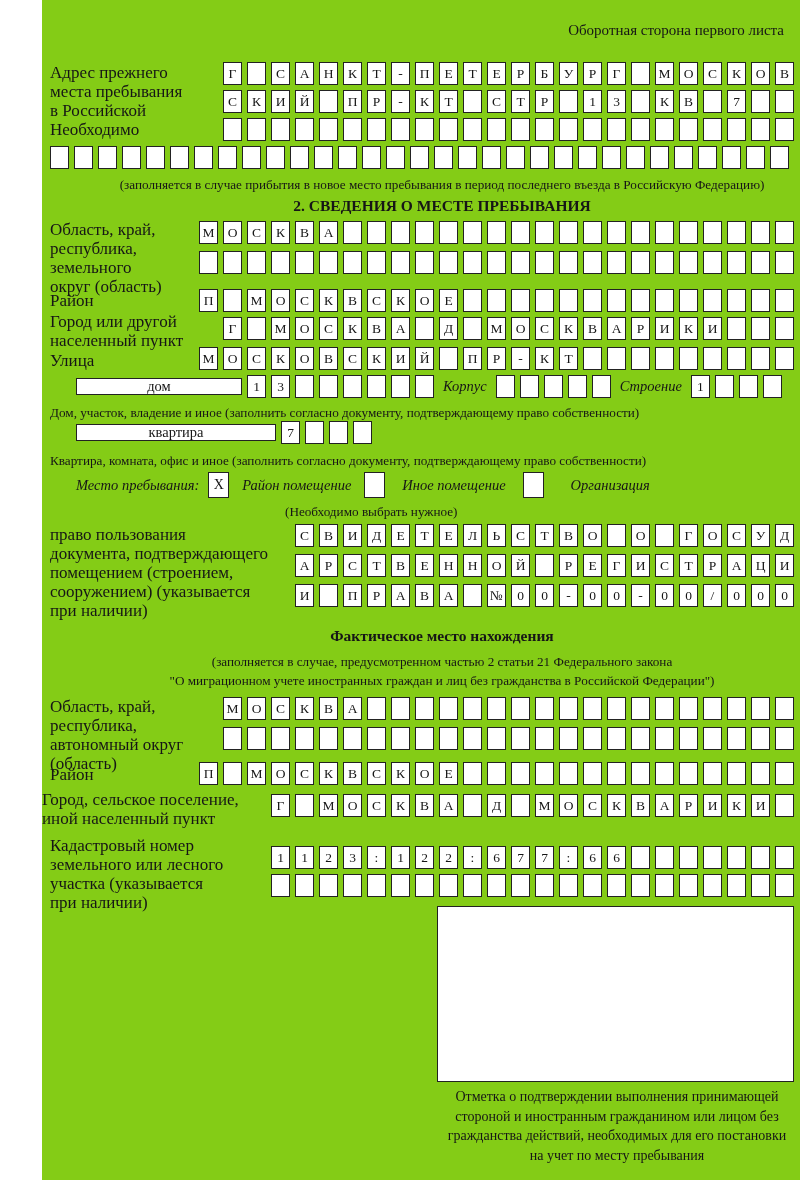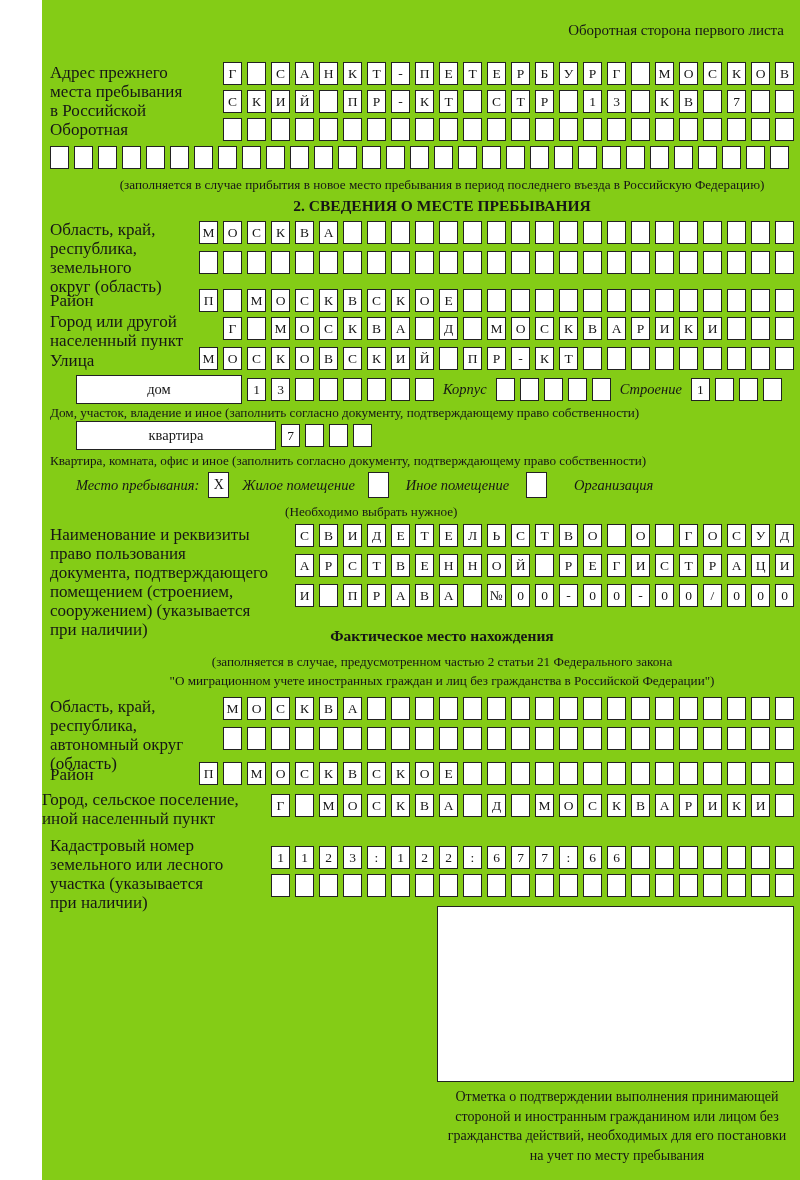--- a/index.html
+++ b/index.html
@@ -13,21 +13,21 @@
   .note{font-size:13.2px;line-height:17px;}
   .center{left:0;width:800px;text-align:center;}
   .h2{left:0;width:800px;text-align:center;font-weight:bold;font-size:15.5px;}
   .boxrow{display:flex;gap:5px;}
   .cell{
     flex:0 0 19px;width:19px;height:23px;border:1.6px solid #222;box-sizing:border-box;
     display:flex;align-items:center;justify-content:center;
     font-size:13.5px;line-height:1;background:#fff;
   }
   .longbox{
-    border:1.6px solid #222;height:29px;box-sizing:border-box;background:#fff;
+    border:1.6px solid #222;height:17px;box-sizing:border-box;background:#fff;
     display:flex;align-items:center;justify-content:center;font-size:14.5px;
   }
   .inline-lbl{font-size:14.5px;white-space:nowrap;font-style:italic;}
   .comp{display:flex;gap:5px;align-items:center;}
   .checkbox{
     width:21px;height:26px;border:1.6px solid #222;box-sizing:border-box;background:#fff;
     display:flex;align-items:center;justify-content:center;font-size:14px;
   }
   .stamp{border:1.7px solid #222;box-sizing:border-box;background:#fff;}
   .caption{font-size:14px;line-height:19.5px;text-align:center;}
@@ -36,21 +36,21 @@
 <body>
 
 <div class="sheet">
 
   <div class="abs hdr" style="top:22px;right:58px;">Оборотная сторона первого листа</div>
 
   <div class="abs lbl" style="left:8px;top:63px;width:170px;">
       <div>Адрес прежнего</div>
       <div>места пребывания</div>
       <div>в Российской</div>
-      <div>Оборотная</div>
+      <div>Необходимо</div>
     </div>
   <div class="abs boxrow" style="top:62px;right:48px;">
       <span class="cell">Г</span>
       <span class="cell"></span>
       <span class="cell">С</span>
       <span class="cell">А</span>
       <span class="cell">Н</span>
       <span class="cell">К</span>
       <span class="cell">Т</span>
       <span class="cell">-</span>
@@ -347,30 +347,29 @@
         <span class="cell"></span>
         <span class="cell"></span>
         <span class="cell"></span>
       </div>
   </div>
   <div class="abs note" style="left:8px;top:452px;">Квартира, комната, офис и иное (заполнить согласно документу, подтверждающему право собственности)</div>
 
   <div class="abs comp" style="left:34px;top:472px;">
     <span class="inline-lbl">Место пребывания:</span>
     <span class="checkbox" style="margin-left:4px;">X</span>
-    <span class="inline-lbl" style="margin:0 8px;">Жилое помещение</span>
+    <span class="inline-lbl" style="margin:0 8px;">Район помещение</span>
     <span class="checkbox"></span>
     <span class="inline-lbl" style="margin:0 12px;">Иное помещение</span>
     <span class="checkbox"></span>
     <span class="inline-lbl" style="margin-left:22px;">Организация</span>
   </div>
   <div class="abs note" style="left:243px;top:503px;">(Необходимо выбрать нужное)</div>
 
   <div class="abs lbl" style="left:8px;top:525px;width:230px;">
-      <div>Наименование и реквизиты</div>
       <div>право пользования</div>
       <div>документа, подтверждающего</div>
       <div>помещением (строением,</div>
       <div>сооружением) (указывается</div>
       <div>при наличии)</div>
     </div>
   <div class="abs boxrow" style="top:524px;right:48px;">
       <span class="cell">С</span>
       <span class="cell">В</span>
       <span class="cell">И</span>

